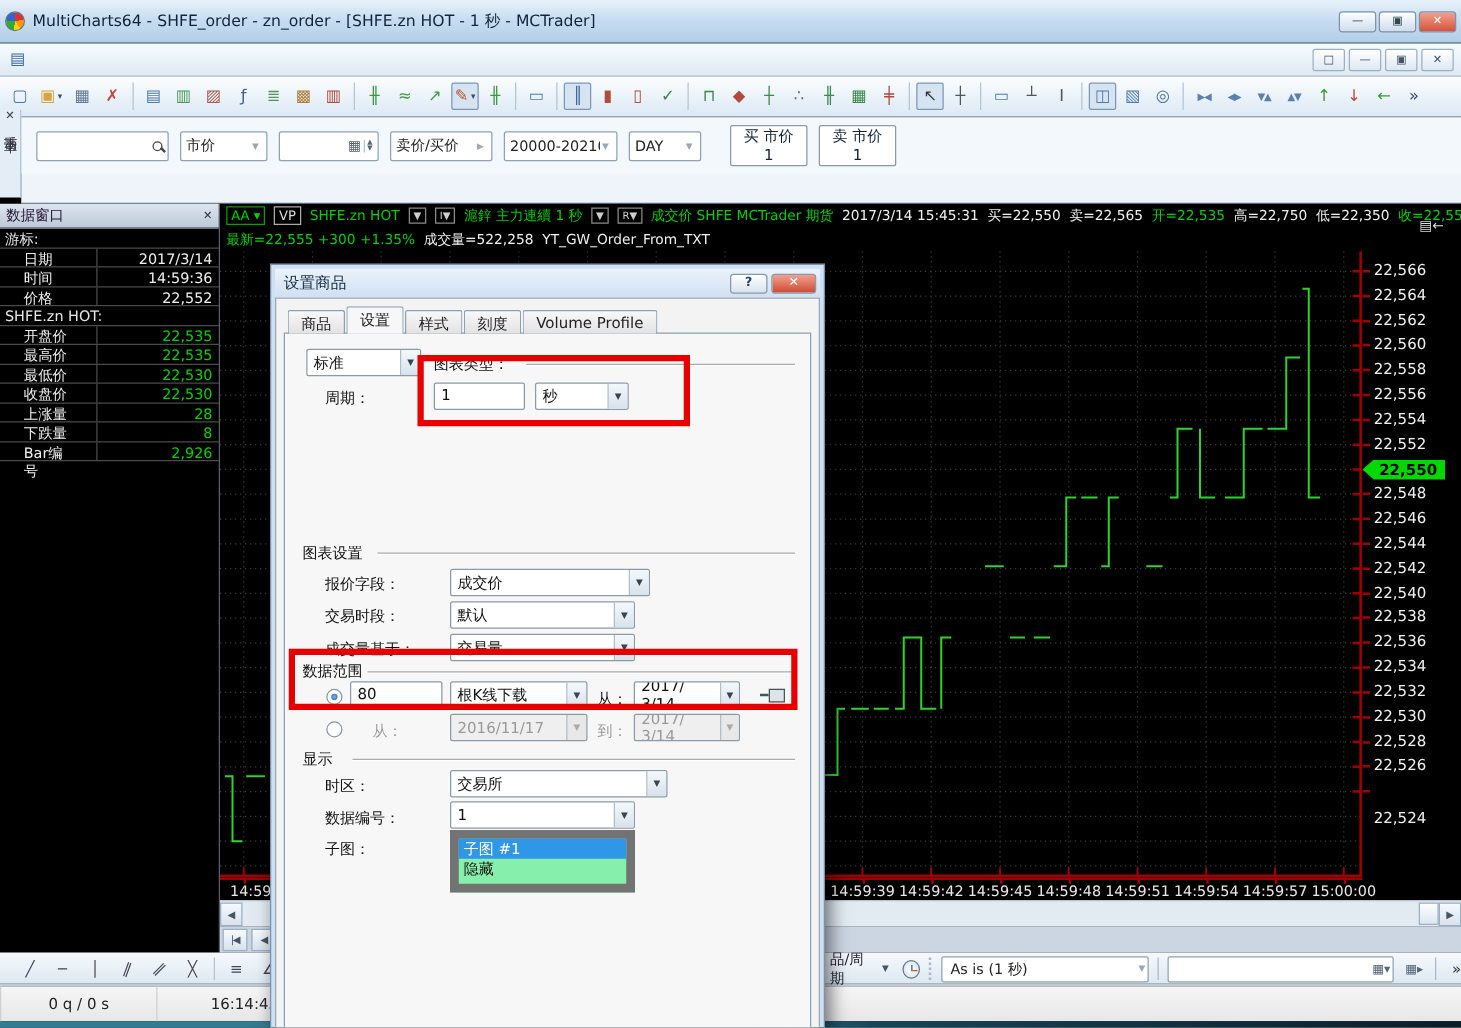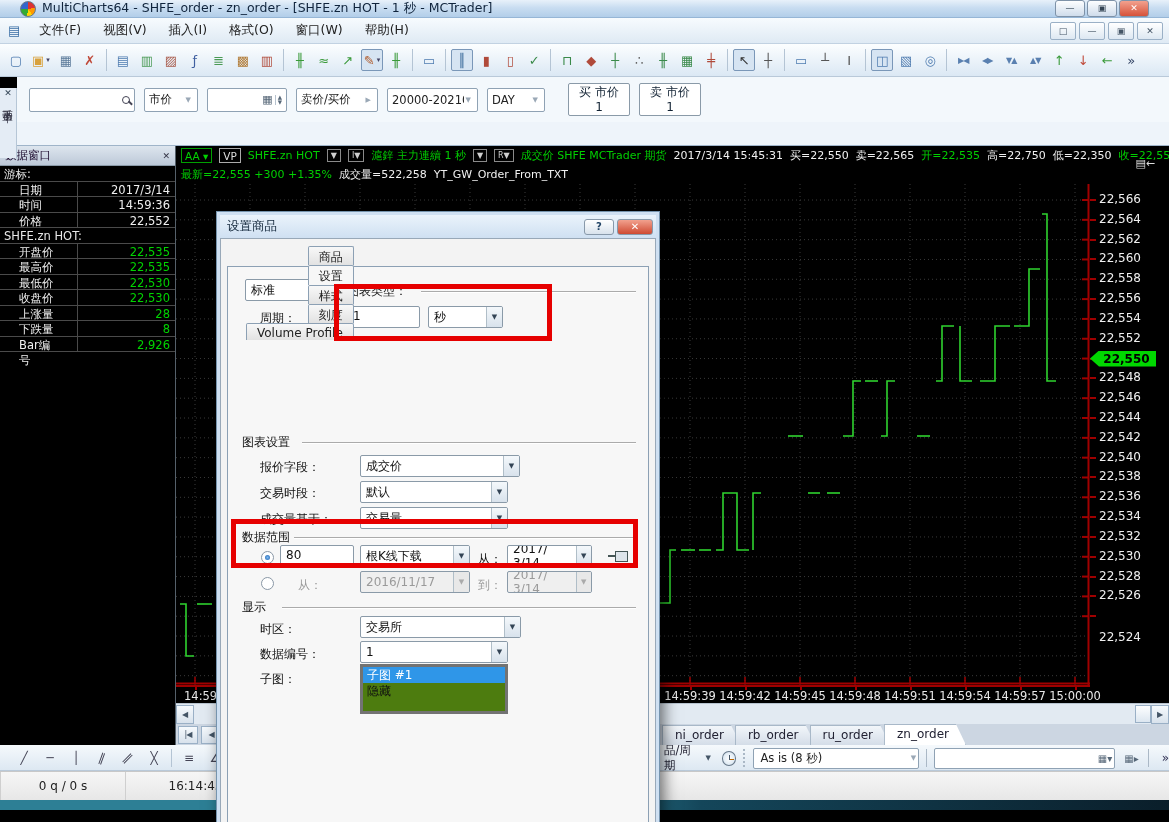--- a/index.html
+++ b/index.html
@@ -1,21 +1,21 @@
 <!DOCTYPE html>
 <html><head>
 <meta charset="utf-8">
 <style>
   * { margin:0; padding:0; box-sizing:border-box; }
   html,body { width:1169px; height:822px; font-family:"DejaVu Sans", sans-serif; }
   .window { position:relative; width:1169px; height:822px; overflow:hidden; background:#000; }
 
   
-  .titlebar { height:18px; background:linear-gradient(#e8f1fa,#c9ddf1 45%,#b2cee9); border-bottom:1px solid #96b6d6;
-    display:flex; align-items:center; padding:0 20px; }
+  .titlebar { height:35px; background:linear-gradient(#e8f1fa,#c9ddf1 45%,#b2cee9); border-bottom:1px solid #96b6d6;
+    display:flex; align-items:center; padding:0 4px; }
   .app-icon { width:16px; height:16px; border-radius:50%; margin-right:6px;
     background:conic-gradient(#d33 0 22%, #f90 22% 40%, #ffd400 40% 52%, #3a3 52% 75%, #36c 75% 100%); border:1px solid #678; }
   .titlebar .title { font-size:12.5px; color:#10243c; flex:1; white-space:nowrap; overflow:hidden; }
   .win-btns { display:flex; gap:2px; }
   .win-btn { width:30px; height:17px; border:1px solid #7e92a8; border-radius:3px; font-size:9px; line-height:15px;
     text-align:center; color:#345; background:linear-gradient(#fdfeff,#cfdceb); }
   .win-btn.close { background:linear-gradient(#f2a18e,#d6523a); color:#fff; font-weight:bold; }
 
   
   .menubar { height:26px; background:linear-gradient(#f7fbfe,#dfeaf4); border-bottom:1px solid #c2d2e2;
@@ -147,21 +147,21 @@
   
   .dialog { position:absolute; left:216px; top:211px; width:444px; height:625px; background:#cfe0f2;
     border:1px solid #7694ae; box-shadow:4px 4px 14px rgba(0,0,0,.55); padding:3px; z-index:40; overflow:hidden; }
   .dlg-title { height:23px; display:flex; align-items:center; padding:0 3px 0 7px; font-size:12.5px; color:#14283c;
     background:linear-gradient(#eaf3fb,#cfe0f2); }
   .dlg-btns { margin-left:auto; display:flex; gap:3px; }
   .dlg-btn { width:30px; height:16px; border:1px solid #8899aa; border-radius:3px; background:linear-gradient(#ffffff,#d8e2ec);
     font-size:10px; color:#246; text-align:center; line-height:14px; font-weight:bold; }
   .dlg-btn.close { width:36px; background:linear-gradient(#f2a18e,#cf4a32); color:#fff; }
   .dlg-body { position:relative; background:#f3f3f3; border:1px solid #98a8b8; height:596px; }
-  .dlg-tabs { position:absolute; left:25px; top:7px; height:21px; z-index:2; display:flex; align-items:flex-end;flex-direction:column; }
+  .dlg-tabs { position:absolute; left:9px; top:7px; height:21px; z-index:2; display:flex; align-items:flex-end; }
   .dlg-tab { height:19px; padding:2px 10px 0; border:1px solid #8ca0b4; border-bottom:none; border-radius:2px 2px 0 0;
     background:linear-gradient(#f8f8f8,#e2e2e2); margin-right:1px; font-size:12px; color:#222; }
   .dlg-tab.active { background:#f7f7f7; height:22px; position:relative; }
   .dlg-page { position:absolute; left:6px; right:6px; top:27px; height:600px; border:1px solid #8ca0b4; background:#f7f7f7; }
   .f-label { position:absolute; font-size:12px; color:#111; white-space:nowrap; }
   .f-label.gray { color:#9a9a9a; }
   .g-line { position:absolute; height:1px; background:#ababab; box-shadow:0 1px 0 #fff; }
   .dd { position:absolute; background:#fff; border:1px solid #8a9aa8; border-radius:2px; display:flex; align-items:center;
     font-size:12px; color:#111; padding-left:5px; overflow:hidden; }
   .dd .darr { margin-left:auto; width:16px; align-self:stretch; background:linear-gradient(#f4f8fb,#d8e2ec);
@@ -169,21 +169,21 @@
   .dd.dis { background:#efefef; color:#9a9a9a; }
   .dd.dis .darr { background:#e8e8e8; color:#aaa; }
   .f-input { position:absolute; background:#fff; border:1px solid #8a9aa8; border-radius:2px; font-size:12px; color:#111;
     padding:2px 5px; font-family:"DejaVu Sans",sans-serif; }
   .radio { position:absolute; width:13px; height:13px; border-radius:50%; border:1px solid #8a98a6; background:#fff; }
   .radio.sel::after { content:""; position:absolute; left:3px; top:3px; width:5px; height:5px; border-radius:50%;
     background:radial-gradient(#7ab8f0,#1c5fae); }
   .pin { position:absolute; width:20px; height:13px; }
   .pin::before { content:""; position:absolute; left:0; top:6px; width:7px; height:2px; background:#455; }
   .pin::after { content:""; position:absolute; left:7px; top:2px; width:11px; height:9px; border:1px solid #455; background:#dde4ea; }
-  .listbox { position:absolute; background:#4d7c0f; border:3px solid #737373; font-size:12px; }
+  .listbox { position:absolute; background:#86efac; border:7px solid #737373; font-size:12px; }
   .lb-item { height:16px; line-height:16px; padding:0 4px; color:#111; }
   .lb-item.sel { background:#2f96e8; color:#fff; }
 
   .anno { position:absolute; border:5px solid #e60000; z-index:50; pointer-events:none; }
   .anno1 { left:334px; top:284px; width:218px; height:57px; }
   .anno2 { left:231px; top:519px; width:407px; height:49px; }
 </style>
 </head>
 <body>
 
@@ -194,28 +194,20 @@
     <span class="title">MultiCharts64 - SHFE_order - zn_order - [SHFE.zn HOT - 1 秒 - MCTrader]</span>
     <span class="win-btns" id="win-btns">
         <span class="win-btn">—</span>
         <span class="win-btn">▣</span>
         <span class="win-btn close">✕</span>
       </span>
   </div>
 
   <div class="menubar">
     <span class="doc-icon">▤</span>
-    <span id="menu-items" style="display:flex">
-        <span class="menu-item">文件(F)</span>
-        <span class="menu-item">视图(V)</span>
-        <span class="menu-item">插入(I)</span>
-        <span class="menu-item">格式(O)</span>
-        <span class="menu-item">窗口(W)</span>
-        <span class="menu-item">帮助(H)</span>
-      </span>
     <span class="mdi-btns" id="mdi-btns">
         <span class="mdi-btn">□</span>
         <span class="mdi-btn">—</span>
         <span class="mdi-btn">▣</span>
         <span class="mdi-btn">✕</span>
       </span>
   </div>
 
   <div class="toolbar" id="main-toolbar">
       <span class="tb-icon">
@@ -366,21 +358,21 @@
   <div class="dock-strip">
     <span class="dock-close">✕</span>
     <span class="dock-label">手动下单</span>
   </div>
 
   <div class="trade-panel">
     <div class="tp-controls">
       <div class="tp-box" style="width:106px">
         <span class="mag"></span>
       </div>
-      <div class="tp-box" style="width:54px">
+      <div class="tp-box" style="width:70px">
         <span>市价</span>
           <span class="tp-arrow">▼</span>
       </div>
       <div class="tp-box" style="width:80px">
         <span class="calc-glyph">▦</span>
         <span class="spin">
             <span>▲</span>
             <span>▼</span>
           </span>
       </div>
@@ -673,26 +665,20 @@
         <div class="axis-corner"></div>
       </div>
       <div class="hscroll-row">
         <span class="hs-btn">◀</span>
         <span class="hs-thumb"></span>
         <span class="hs-btn hs-right">▶</span>
       </div>
       <div class="tabs-row">
         <span class="tn-btn">|◀</span>
         <span class="tn-btn">◀</span>
-        <div class="chart-tabs" id="chart-tabs">
-            <div class="c-tab">ni_order</div>
-            <div class="c-tab">rb_order</div>
-            <div class="c-tab">ru_order</div>
-            <div class="c-tab active">zn_order</div>
-          </div>
       </div>
     </div>
   </div>
 
   <div class="bottom-toolbar">
     <div class="draw-tools" id="draw-tools">
         <span class="dt-icon">
           <span>╱</span>
         </span>
         <span class="dt-icon">
@@ -719,21 +705,21 @@
         </span>
       </div>
     <div class="bt-right">
       <div class="bt-dd">
         <span>品/周期</span>
         <span style="font-size:7px;color:#456">▼</span>
       </div>
       <span class="clock"></span>
       <span class="bt-sepdots"></span>
       <div class="bt-combo" style="width:172px">
-        <span>As is (8 秒)</span>
+        <span>As is (1 秒)</span>
         <span class="tp-arrow" style="margin-left:auto">▼</span>
       </div>
       <span class="bt-vline"></span>
       <div class="bt-combo" style="width:188px">
         <span class="bt-iconbtn" style="margin-left:auto">▦▾</span>
       </div>
       <span class="bt-iconbtn">▦▸</span>
       <span class="bt-vline"></span>
       <span class="bt-more">»</span>
     </div>
@@ -824,21 +810,21 @@
         <span class="f-label gray" style="left:250px;top:310px">到：</span>
         <div class="dd dis" style="left:279px;top:304px;width:85px;height:22px">
           <span>2017/ 3/14</span>
             <span class="darr">▼</span>
         </div>
 
         <span class="f-label" style="left:14px;top:332px">显示</span>
         <div class="g-line" style="left:54px;top:340px;width:354px"></div>
 
         <span class="f-label" style="left:32px;top:354px">时区：</span>
-        <div class="dd" style="left:132px;top:349px;width:161px;height:22px">
+        <div class="dd" style="left:132px;top:349px;width:174px;height:22px">
           <span>交易所</span>
             <span class="darr">▼</span>
         </div>
         <span class="f-label" style="left:32px;top:379px">数据编号：</span>
         <div class="dd" style="left:132px;top:374px;width:148px;height:22px">
           <span>1</span>
             <span class="darr">▼</span>
         </div>
         <span class="f-label" style="left:32px;top:404px">子图：</span>
         <div class="listbox" style="left:132px;top:397px;width:148px;height:50px" id="subchart-list">

